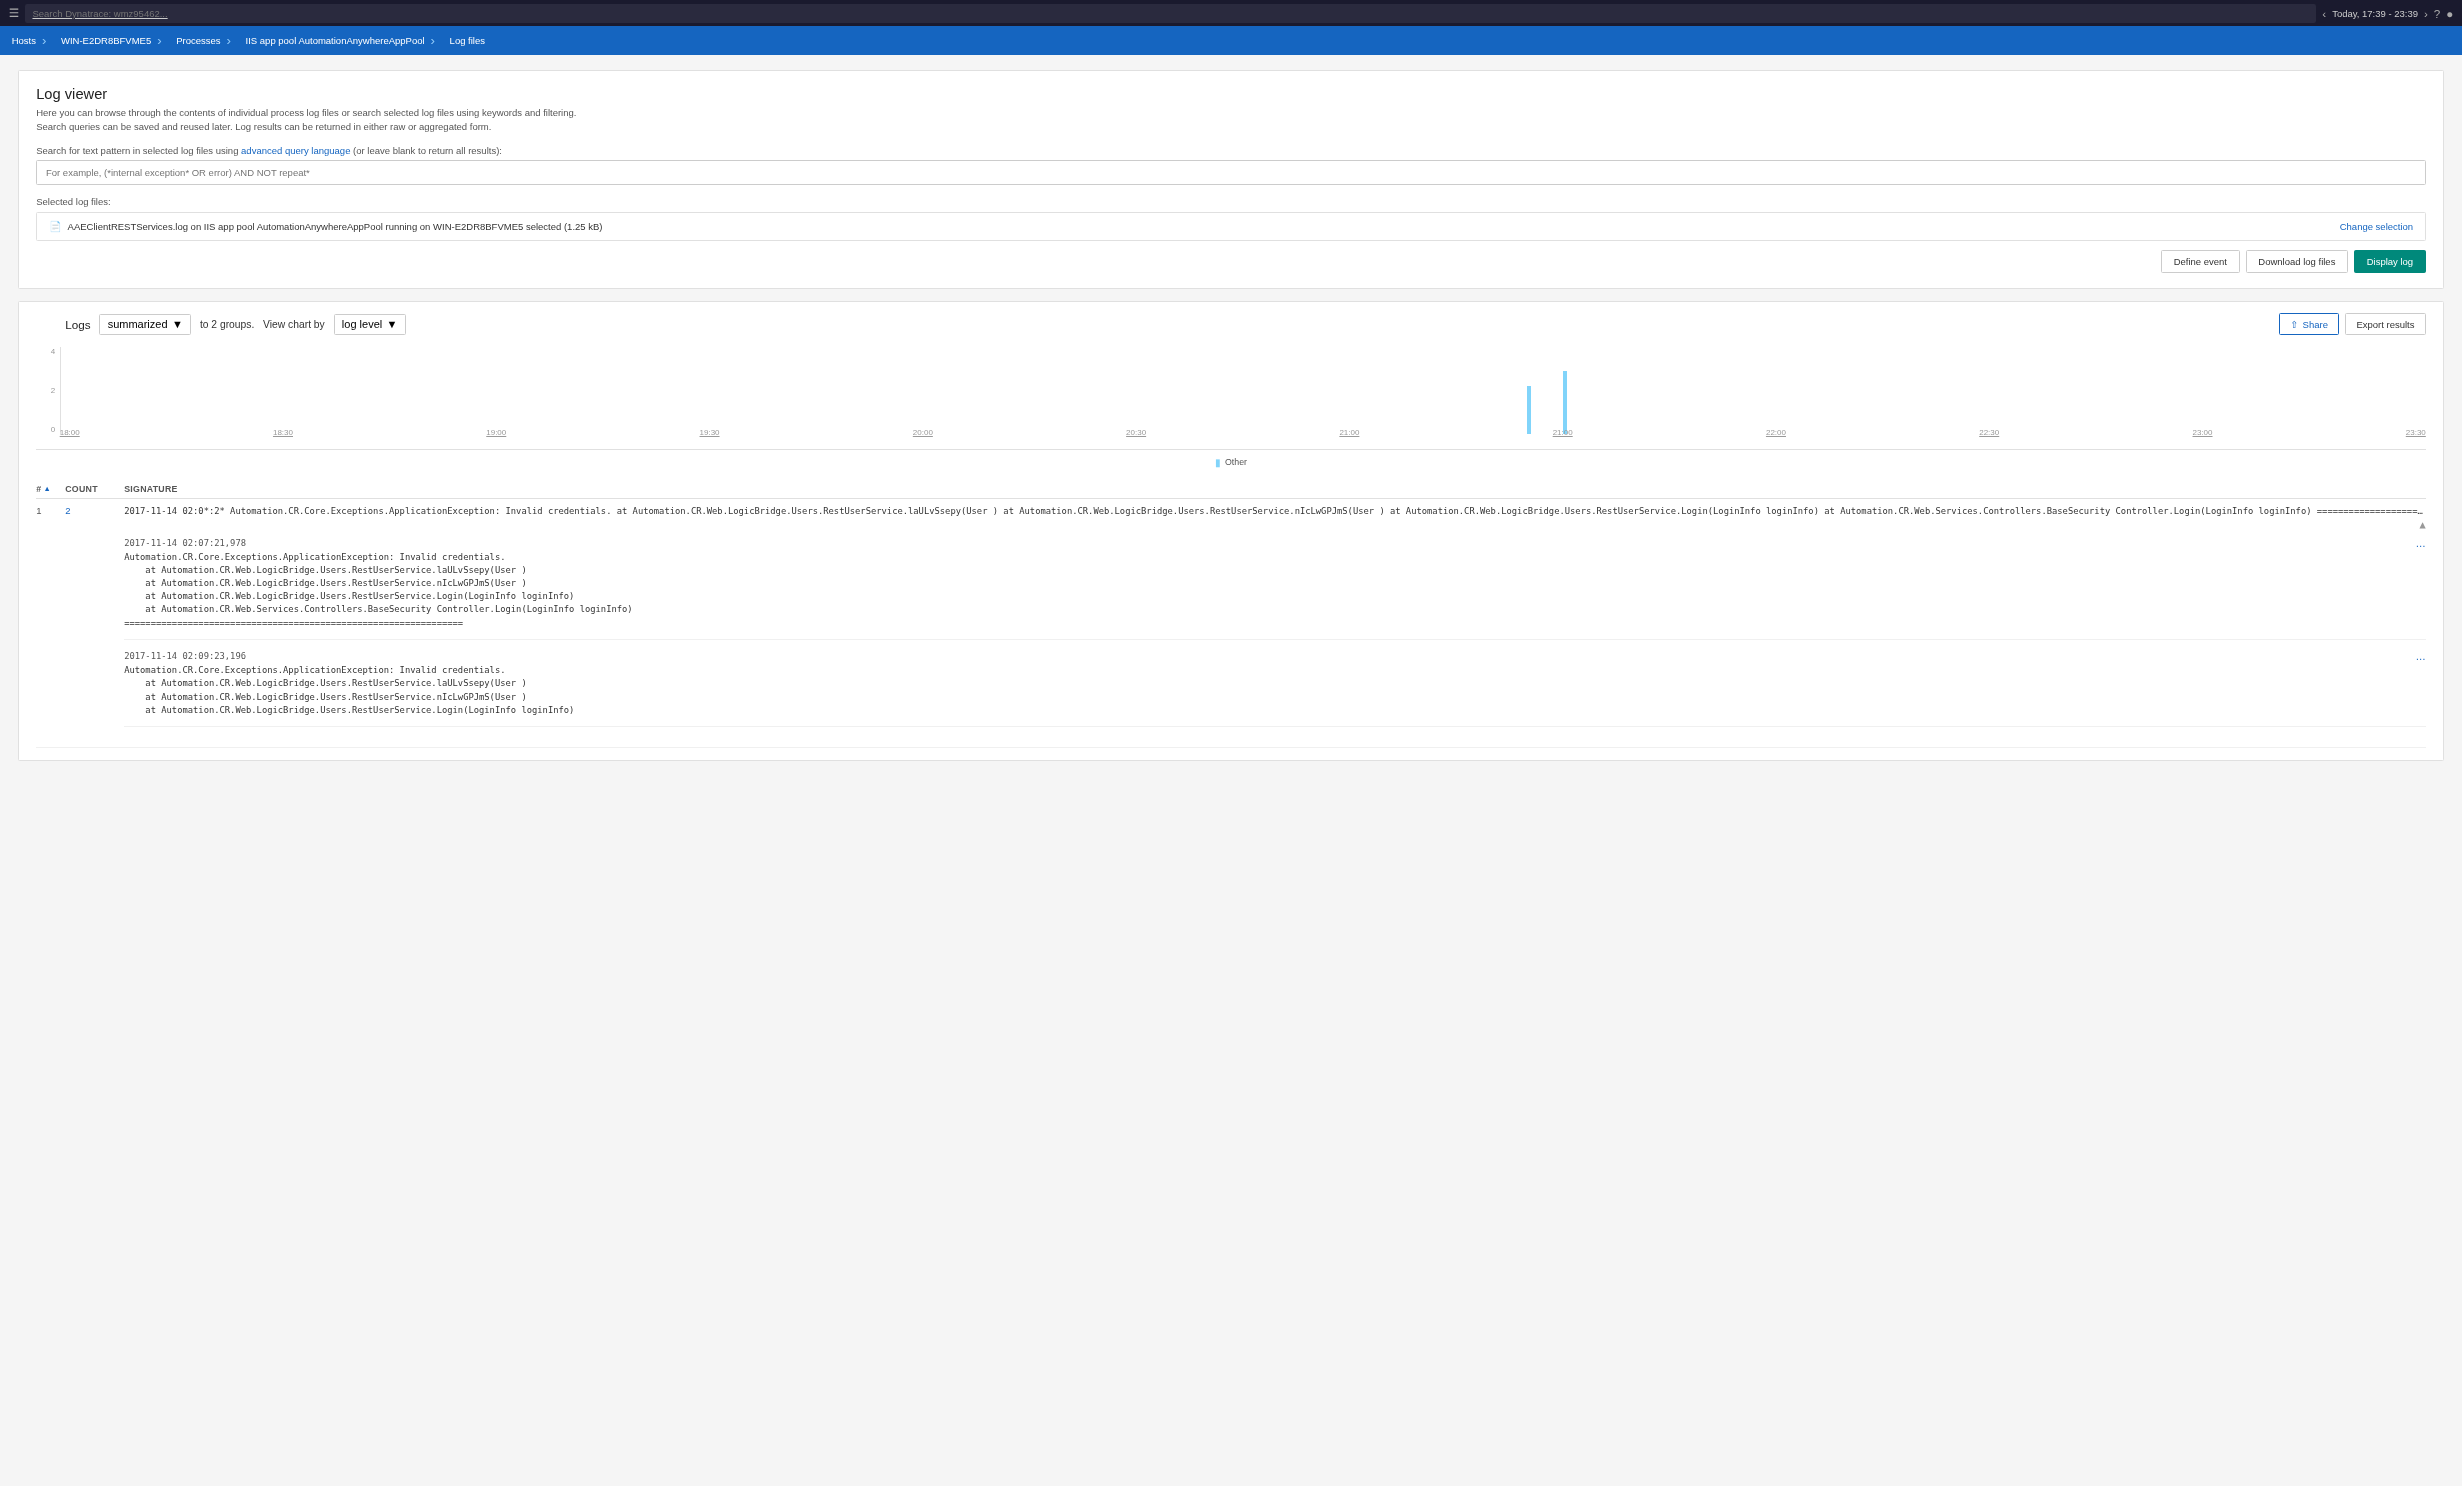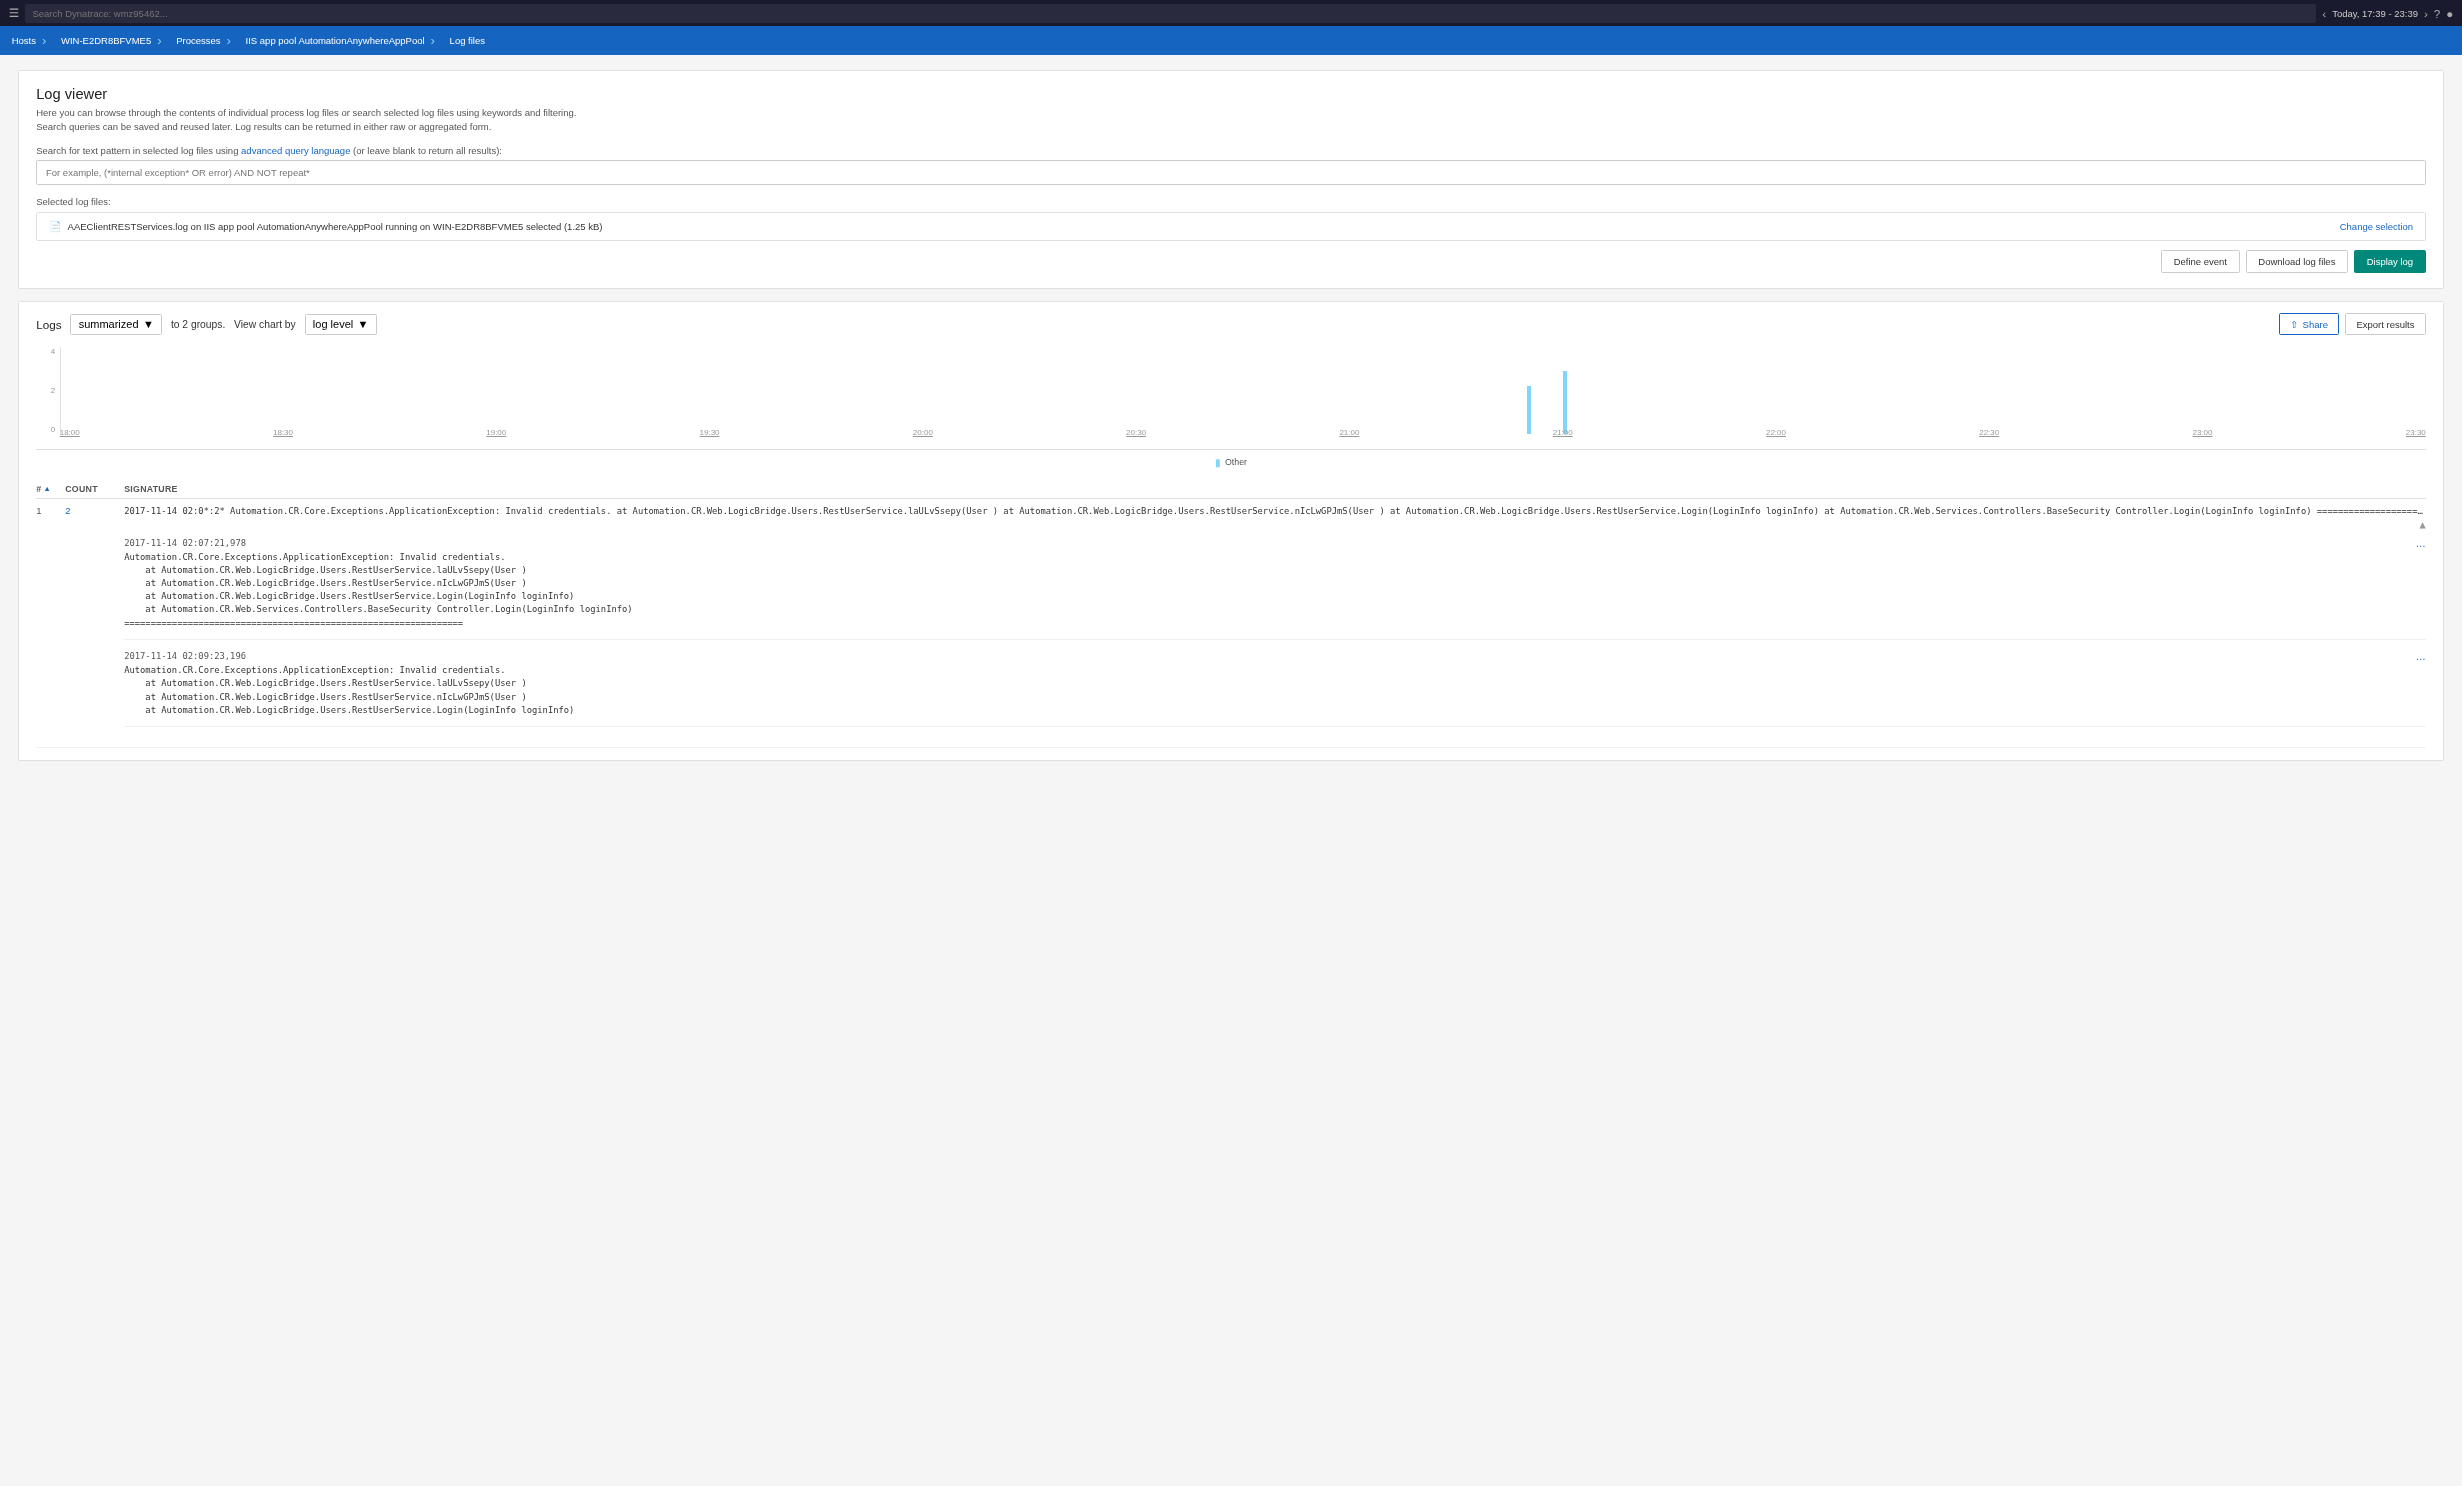--- a/index.html
+++ b/index.html
@@ -17,20 +17,21 @@
     .top-nav-menu { color: #aaa; font-size: 11.7px; cursor: pointer; }
     .top-nav-search {
       flex: 1;
       background: #2a2a3e;
       border: none;
       border-radius: 2.2px;
       color: #ccc;
       padding: 2.9px 7.3px;
       font-size: 9.5px;
       height: 19px;
+      text-decoration: underline;
     }
     .top-nav-time {
       color: #ccc;
       font-size: 9.5px;
       display: flex;
       align-items: center;
       gap: 5.9px;
     }
     .top-nav-arrow { color: #aaa; cursor: pointer; font-size: 11.7px; }
     .top-nav-icon { color: #aaa; font-size: 11.7px; cursor: pointer; }
@@ -179,20 +180,21 @@
       border: 0.7px solid #e0e0e0;
       border-radius: 1.5px;
       padding: 11.7px 17.6px;
     }
 
     .logs-header {
       display: flex;
       align-items: center;
       gap: 8.8px;
       margin-bottom: 11.7px;
+      margin-left: 29px;
     }
 
     .logs-title {
       font-size: 11.7px;
       font-weight: 400;
       color: #222;
     }
 
     .dropdown-btn {
       border: 0.7px solid #ccc;

